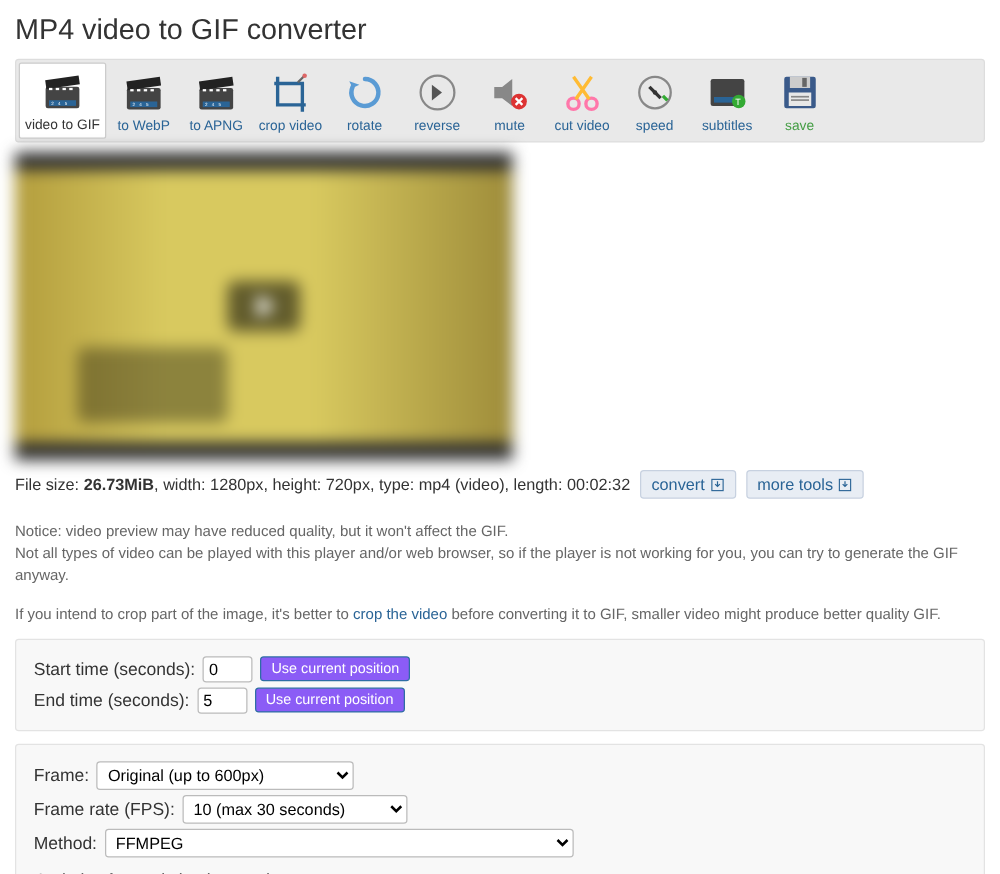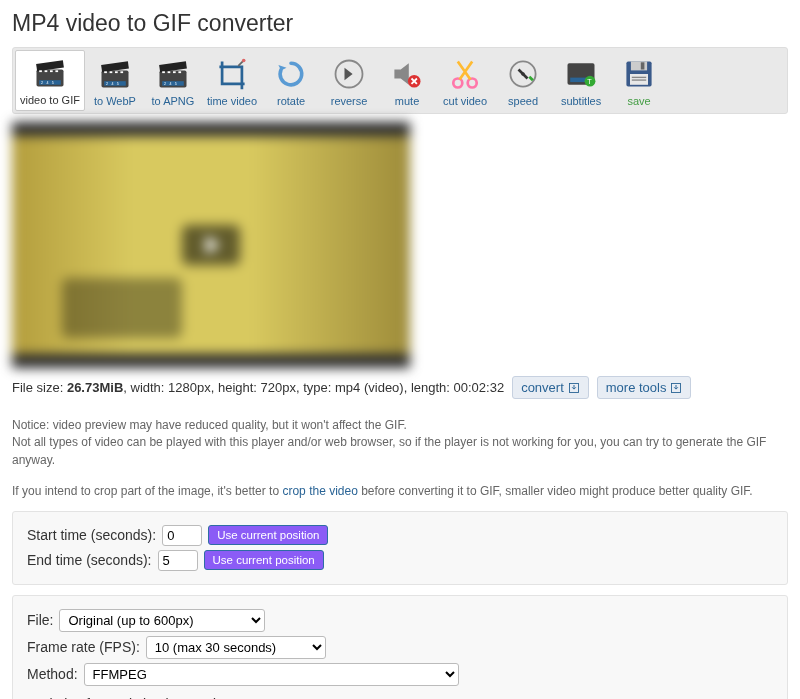--- a/index.html
+++ b/index.html
@@ -104,21 +104,21 @@
     </div>
     <div class="tool-item">
       <div class="tool-icon">
         <svg viewBox="0 0 40 40">
           <path d="M9 6v25h25" stroke="#2a6496" stroke-width="3" fill="none"></path>
           <path d="M6 12h25v25" stroke="#2a6496" stroke-width="3" fill="none"></path>
           <path d="M30 8l4-4M30 8l-3 3" stroke="#666" stroke-width="2"></path>
           <circle cx="33" cy="5" r="2" fill="#d66"></circle>
         </svg>
       </div>
-      <span class="label">time video</span>
+      <span class="label">crop video</span>
     </div>
     <div class="tool-item">
       <div class="tool-icon">
         <svg viewBox="0 0 40 40">
           <path d="M20 8a12 12 0 1 1-11 7" fill="none" stroke="#5a9bd4" stroke-width="4" stroke-linecap="round"></path>
           <path d="M6 10l3 6 6-3" fill="#5a9bd4"></path>
         </svg>
       </div>
       <span class="label">rotate</span>
     </div>
@@ -230,21 +230,21 @@
   </div>
   <div class="field-row">
     <span>End time (seconds):</span>
     <input type="text" value="5" style="">
     <button class="btn-blue-sm">Use current position</button>
   </div>
 </div>
 
 <div class="panel">
   <div class="field-row">
-    <span>File:</span>
+    <span>Frame:</span>
     <select class="select-size"><option>Original (up to 600px)</option></select>
   </div>
   <div class="field-row">
     <span>Frame rate (FPS):</span>
     <select class="select-fps"><option>10 (max 30 seconds)</option></select>
   </div>
   <div class="field-row">
     <span>Method:</span>
     <select class="select-method"><option>FFMPEG</option></select>
   </div>

